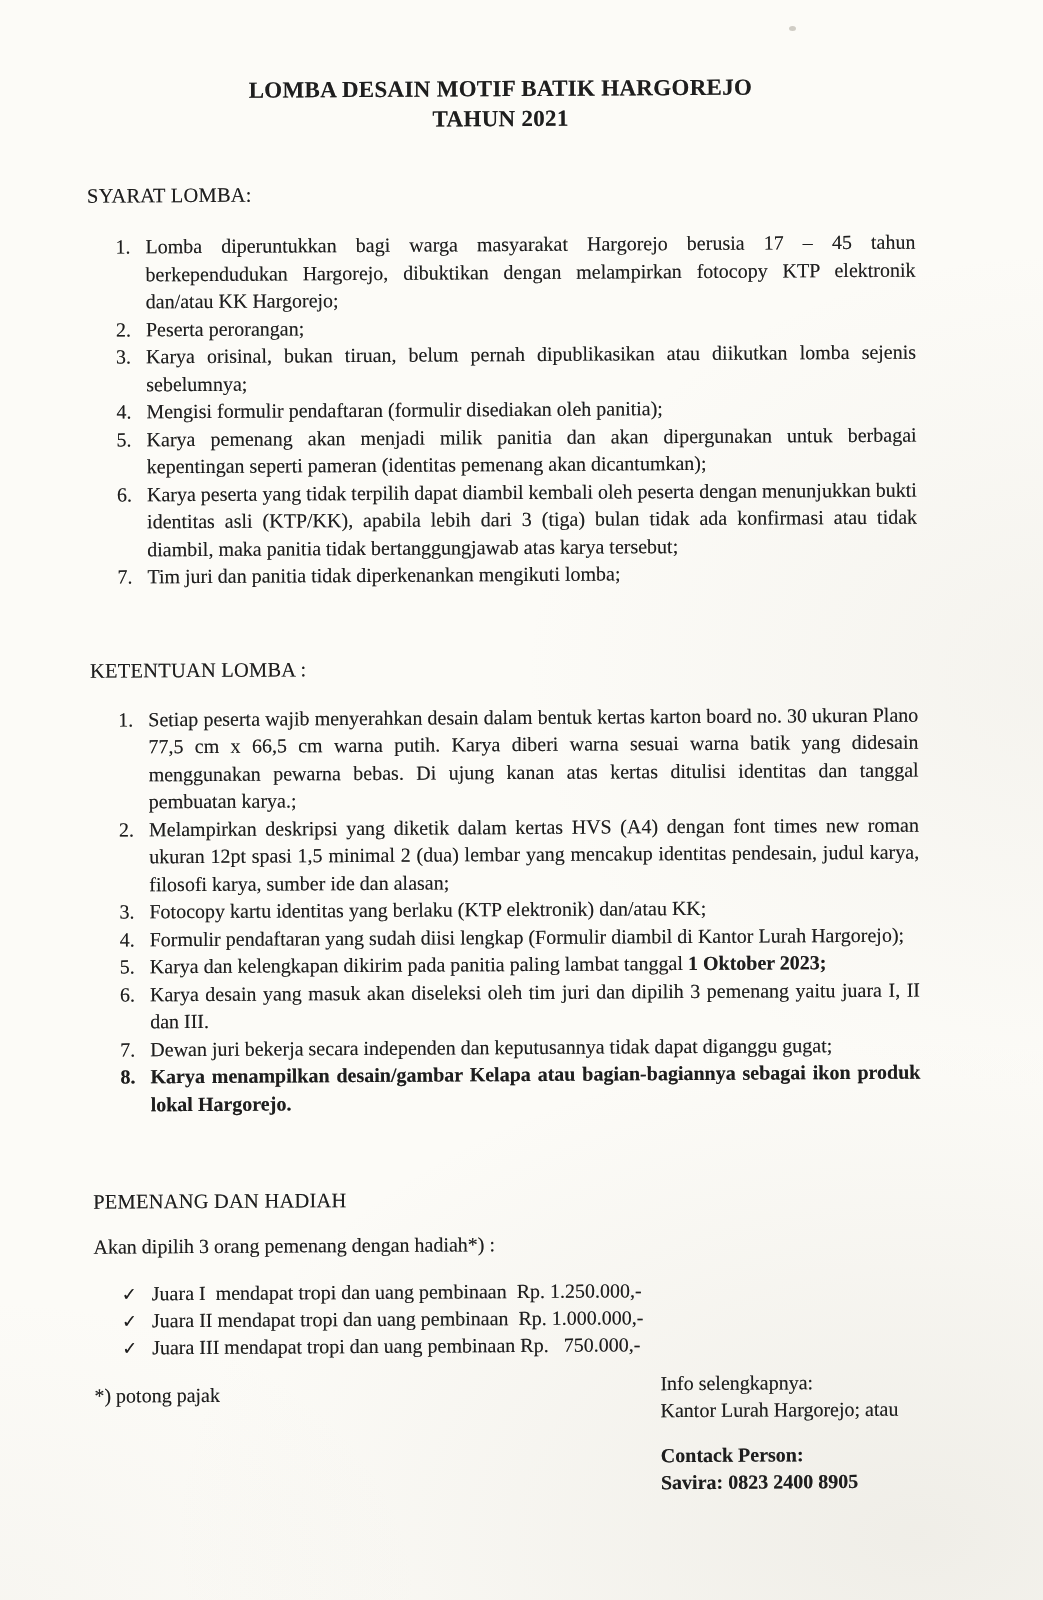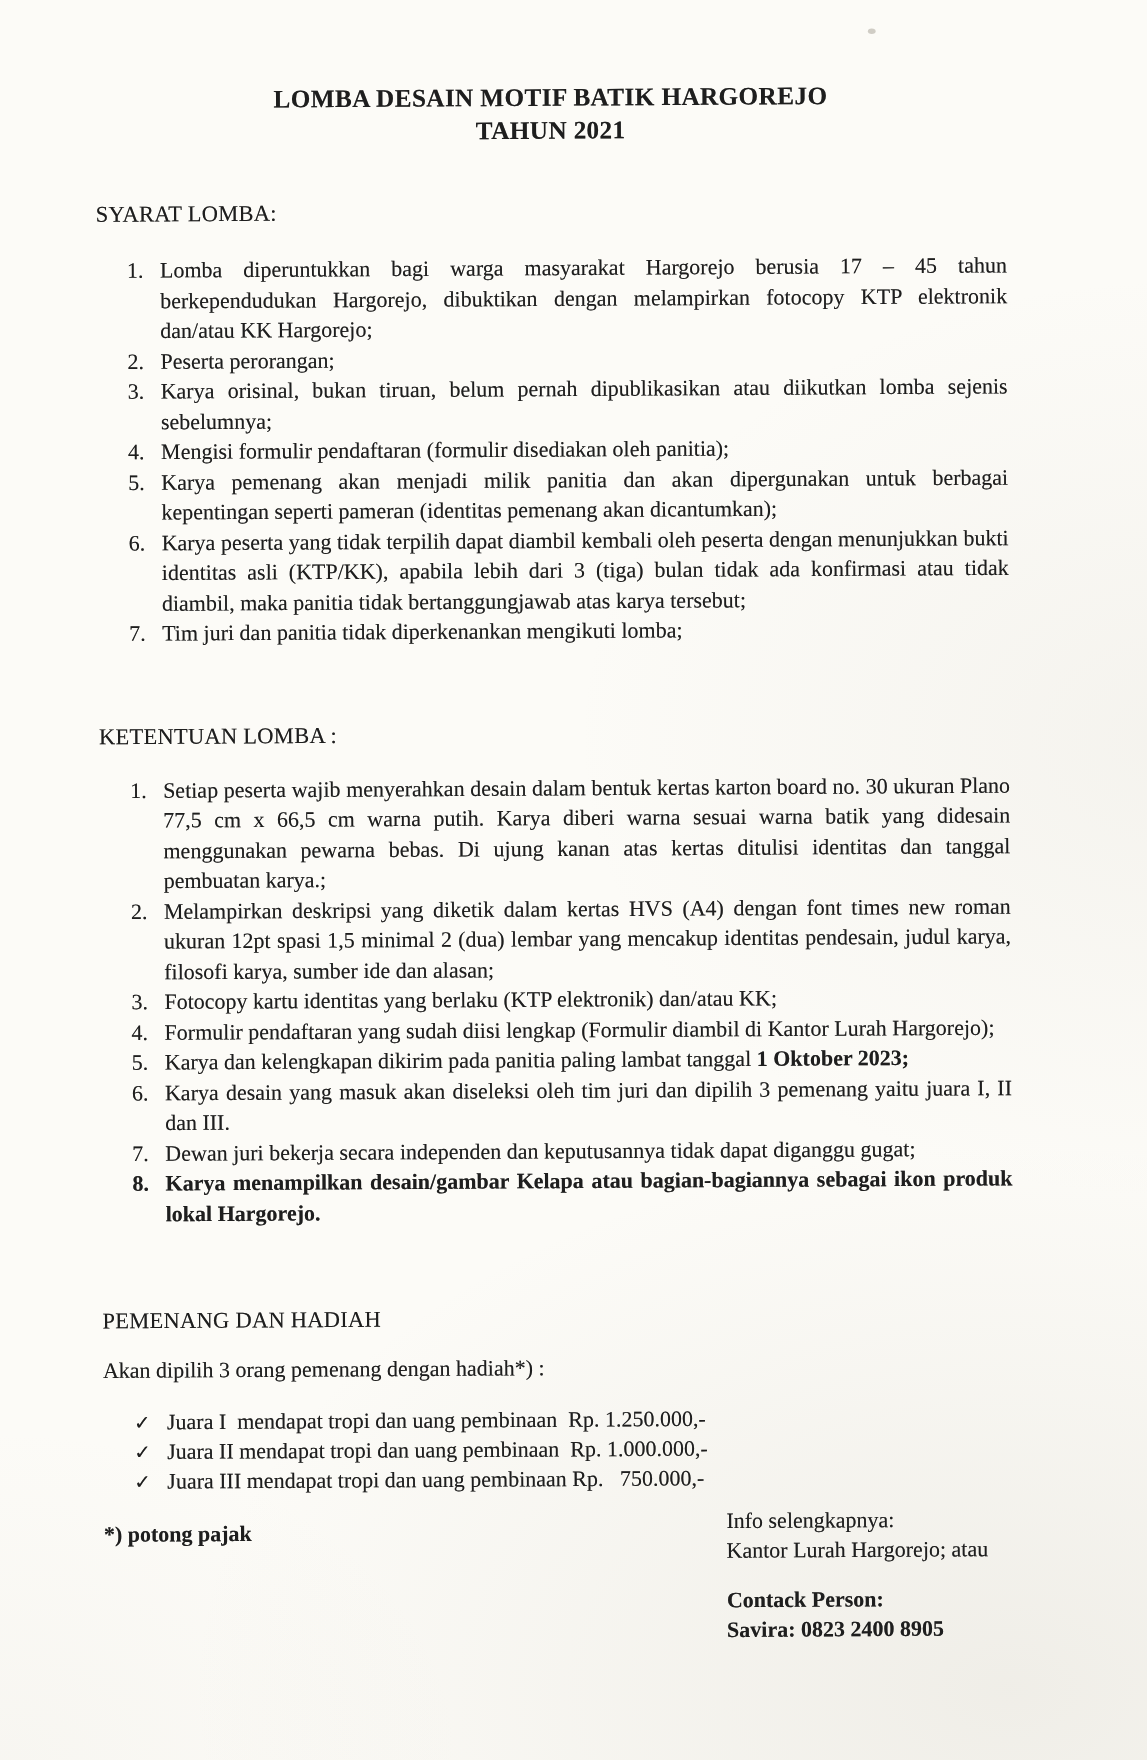--- a/index.html
+++ b/index.html
@@ -72,21 +72,21 @@
     margin-left: 28px;
     font-family: "DejaVu Sans", sans-serif;
     font-size: 18px;
   }
   ul.prize-list .ptxt { white-space: pre-wrap; }
   .bottom-row {
     display: flex;
     align-items: flex-start;
     margin-top: 12px;
   }
-  .footnote { font-size: 20px; line-height: 27px; padding-top: 9px; font-weight: bold; }
+  .footnote { font-size: 20px; line-height: 27px; padding-top: 9px; }
   .info-block { margin-left: auto; width: 262px; font-size: 20px; line-height: 27px; }
   .contact-block { margin-top: 18px; font-weight: bold; }
   .speck {
     position: absolute;
     left: 789px; top: 26px;
     width: 7px; height: 5px;
     background: #b8b4aa;
     border-radius: 50%;
     opacity: 0.65;
   }

